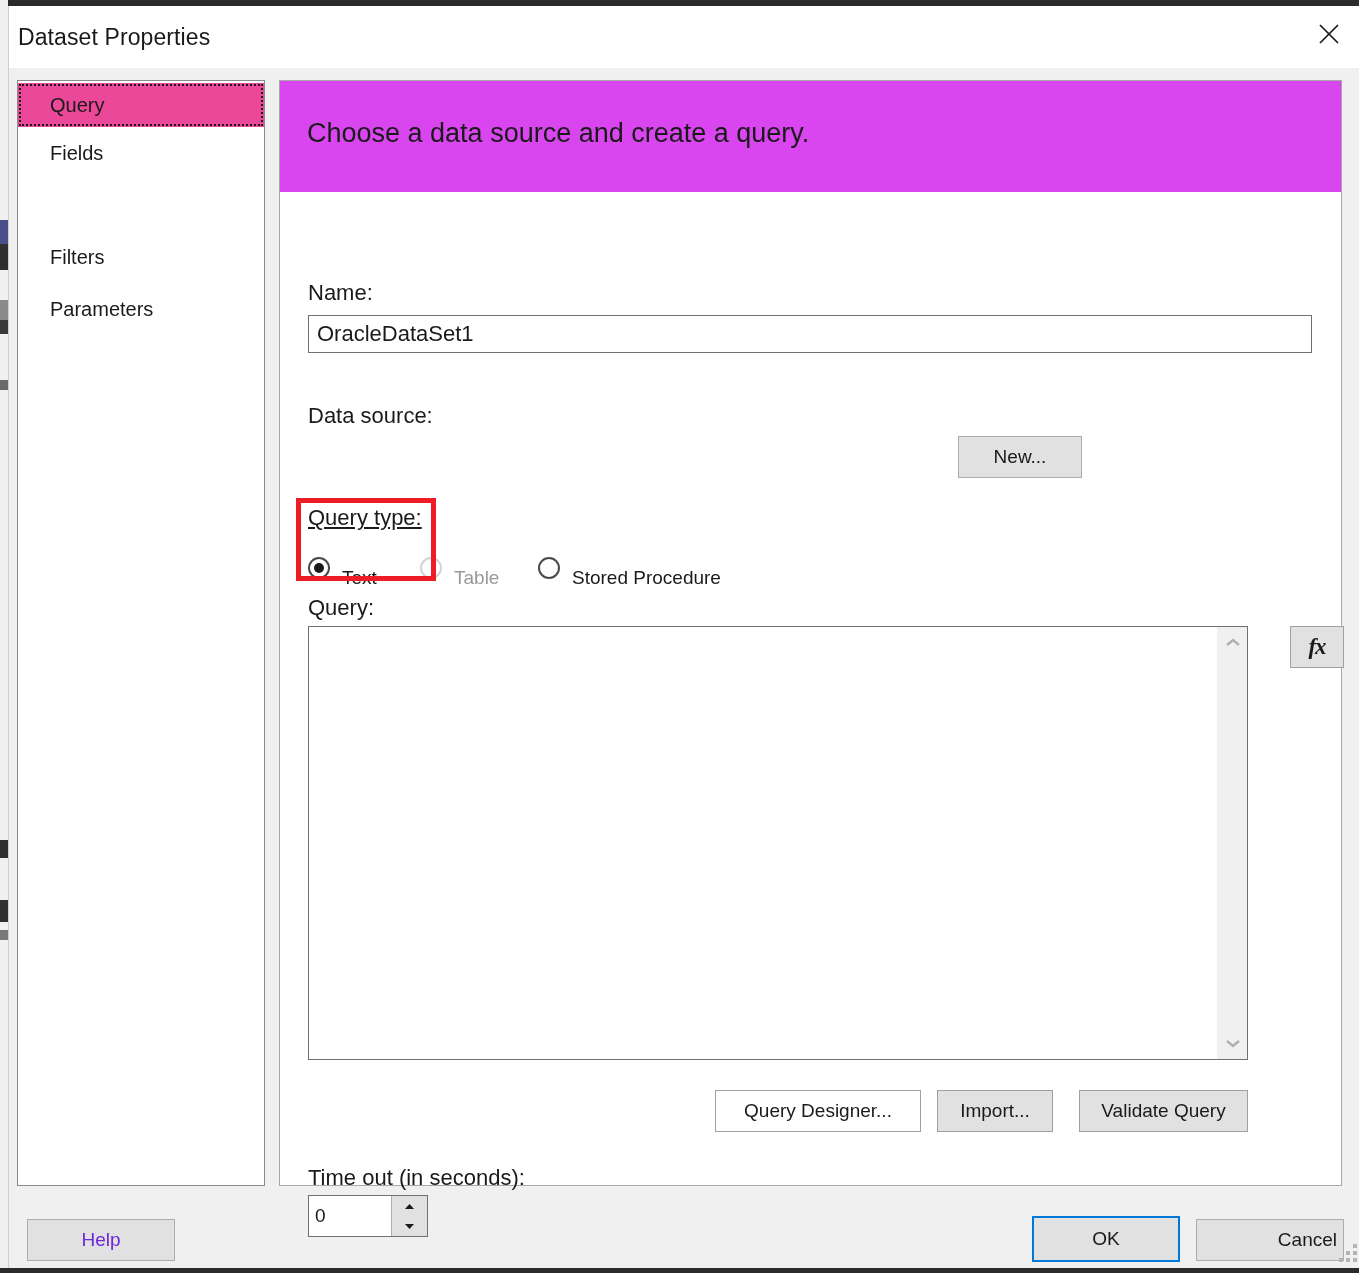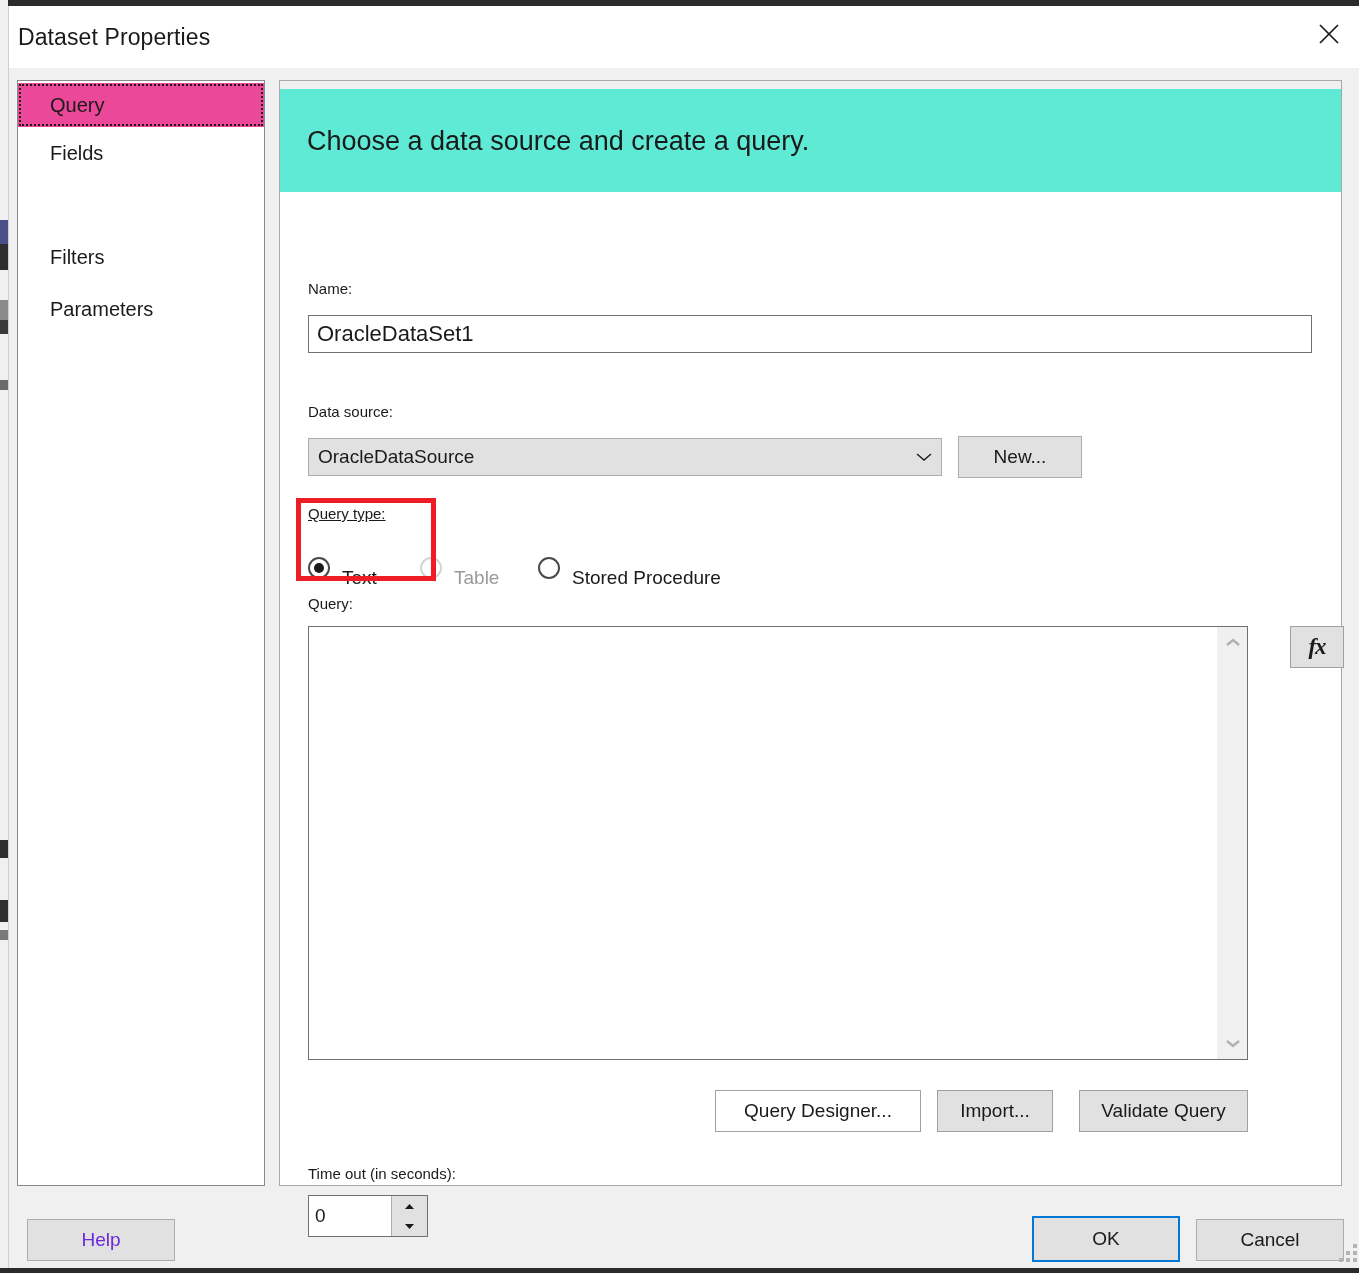--- a/index.html
+++ b/index.html
@@ -110,42 +110,42 @@
     position: absolute;
     left: 270px; top: 12px;
     width: 1063px;
     height: 1106px;
     background: #f0f0f0;
     border: 1px solid #a8a8a8;
     box-sizing: border-box;
   }
   #content-header {
     position: absolute;
-    left: 0; top: 8px;
+    left: 0; top: 0;
     width: 1061px; height: 111px;
-    background: #5eead4;
+    background: #d946ef;
   }
   #header-title {
     position: absolute;
     left: 27px; top: 37px;
     font-size: 27px;
     color: #1a1a1a;
     white-space: nowrap;
   }
   #content-area {
     position: absolute;
     left: 0; top: 111px;
     width: 1061px;
     height: 993px;
     background: #ffffff;
   }
 
   .field-label {
     position: absolute;
-    font-size: 15px;
+    font-size: 22px;
     color: #1a1a1a;
     white-space: nowrap;
   }
 
   
   #name-input {
     position: absolute;
     left: 28px; top: 123px;
     width: 1004px; height: 38px;
     border: 1px solid #707070;
@@ -384,20 +384,21 @@
     position: absolute;
     left: 1187px; top: 1151px;
     width: 148px; height: 42px;
     border: 1px solid #adadad;
     background: #e1e1e1;
     box-sizing: border-box;
     font-family: "Liberation Sans", sans-serif;
     font-size: 19px;
     color: #1a1a1a;
     cursor: default;
+    text-align: right;
   }
 
   #resize-grip {
     position: absolute;
     right: 3px; bottom: 6px;
     width: 18px; height: 18px;
   }
   #resize-grip i {
     position: absolute;
     width: 4px; height: 4px;
@@ -461,28 +462,20 @@
       <div id="content-header">
         <div id="header-title">Choose a data source and create a query.</div>
       </div>
 
       <div id="content-area">
 
         <div class="field-label" style="left:28px; top:88px;">Name:</div>
         <input id="name-input" type="text" value="OracleDataSet1" style="">
 
         <div class="field-label" style="left:28px; top:211px;">Data source:</div>
-        <div id="datasource-select">
-          <span id="datasource-value">OracleDataSource</span>
-          <span id="datasource-chevron">
-            <svg width="18" height="12" viewBox="0 0 18 12" aria-hidden="true">
-              <polyline points="2,3 9,9 16,3" fill="none" stroke="#1a1a1a" stroke-width="1.4"></polyline>
-            </svg>
-          </span>
-        </div>
         <button id="new-button">New...</button>
 
         <div class="field-label" id="querytype-label">Query type:</div>
 
         <div class="radio-row" style="left:28px;">
           <span class="radio-mark">
               <i class="dot"></i>
             </span>
           <span class="radio-label">Text</span>
         </div>

